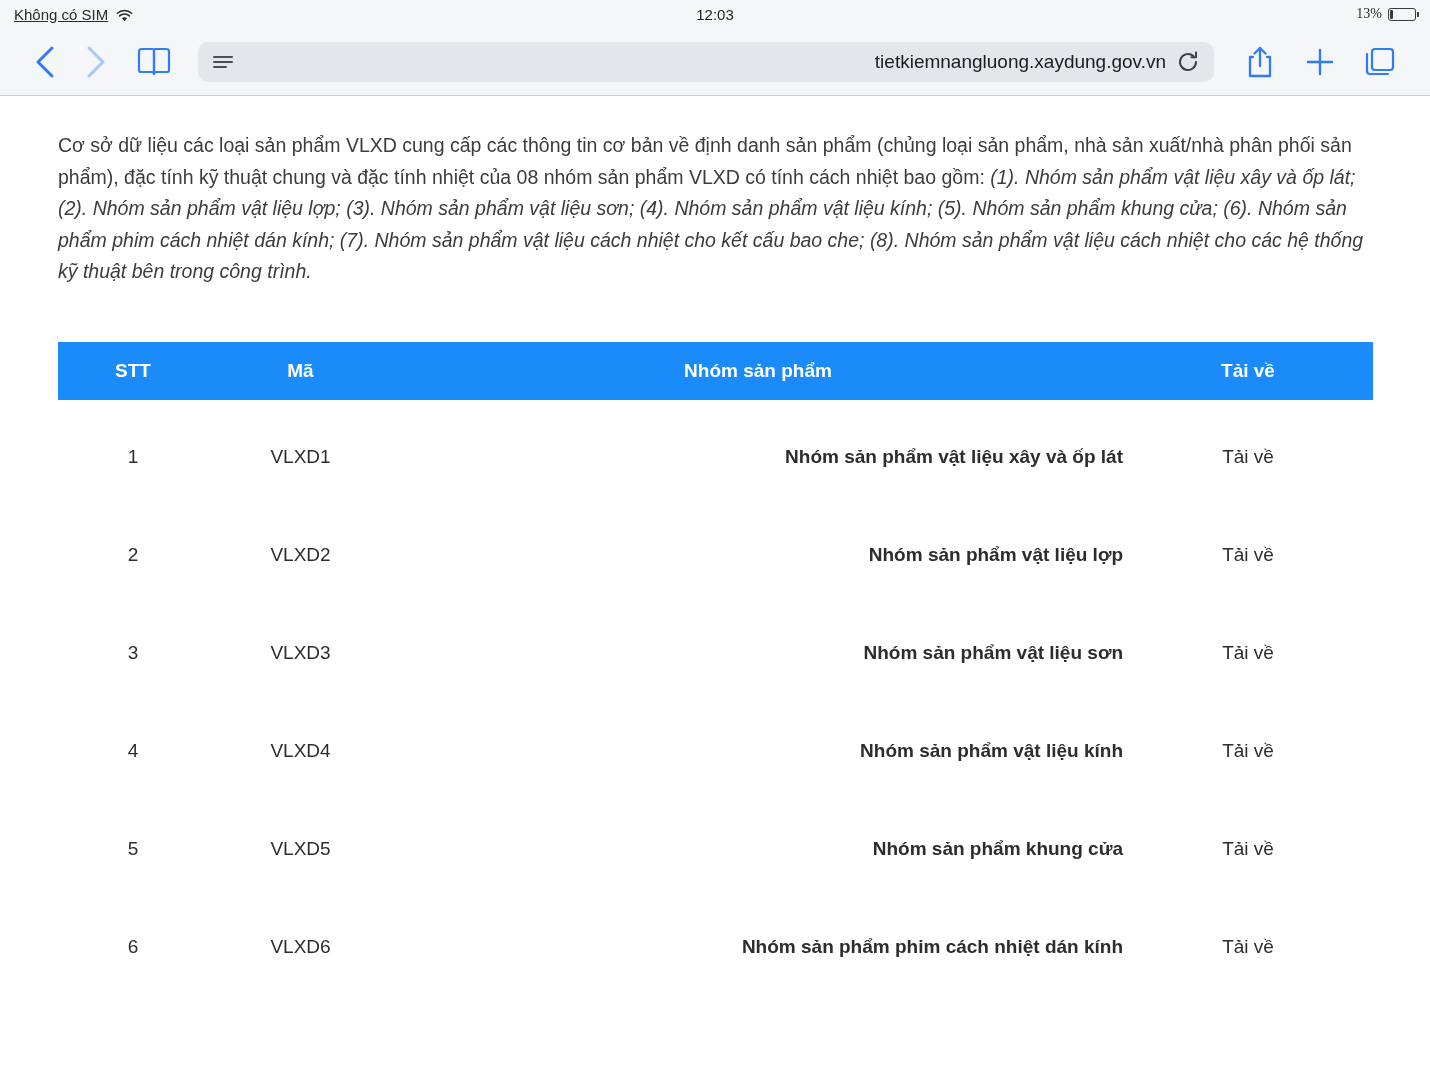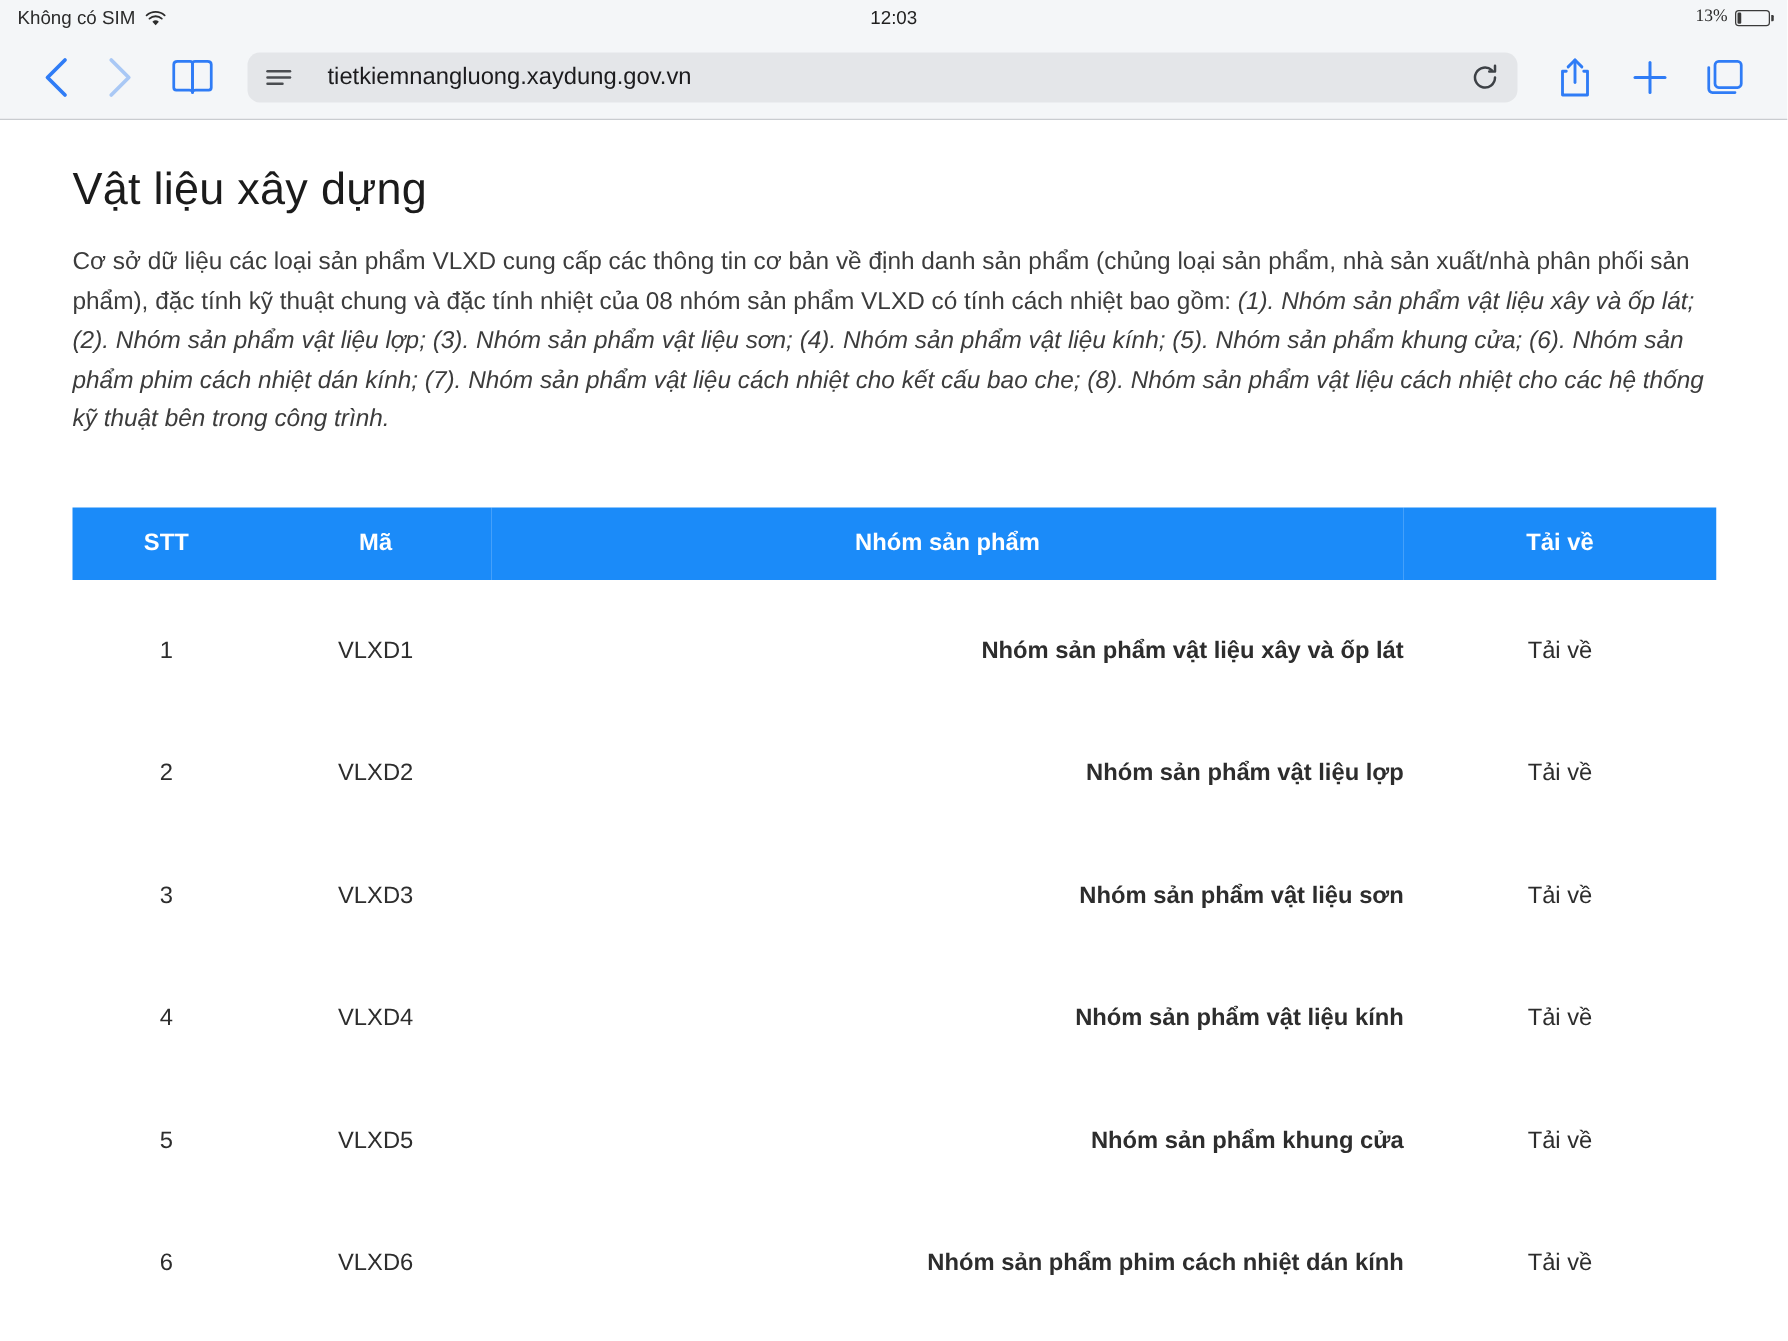--- a/index.html
+++ b/index.html
@@ -24,20 +24,21 @@
     padding: 0 14px;
     font-size: 15px;
     color: #2b2b2b;
     position: relative;
     box-sizing: border-box;
   }
   .status-left {
     display: flex;
     align-items: center;
     gap: 8px;
+    text-decoration: underline;
   }
   .status-center {
     position: absolute;
     left: 0; right: 0;
     text-align: center;
     font-size: 15px;
     font-weight: normal;
     color: #1f1f1f;
     pointer-events: none;
   }
@@ -122,30 +123,29 @@
   }
   .reader-icon {
     color: #4a4d51;
     display: flex;
     align-items: center;
     width: 22px;
   }
   .url-text {
     position: absolute;
     left: 0; right: 0;
-    text-align: left;
+    text-align: right;
     font-size: 19px;
     color: #1c1c1e;
     pointer-events: none;
     white-space: nowrap;
     overflow: hidden;
     text-overflow: ellipsis;
     padding: 0 48px;
     box-sizing: border-box;
-    margin-left: 16px;
   }
   .reload-icon {
     margin-left: auto;
     color: #3d4146;
     display: flex;
     align-items: center;
     z-index: 2;
   }
   .tool-btn {
     width: 56px;
@@ -299,21 +299,20 @@
   <div class="tool-btn">
     <svg width="32" height="32" viewBox="0 0 32 32" aria-hidden="true">
       <rect x="8" y="3" width="21" height="21" rx="3" stroke="currentColor" stroke-width="2.2" fill="none"></rect>
       <path d="M24 28 L6 28 C4.3 28 3 26.7 3 25 L3 8" stroke="currentColor" stroke-width="2.2" fill="none" stroke-linecap="round" stroke-linejoin="round"></path>
     </svg>
   </div>
 </div>
 
 <div class="page">
   <div class="content-inner">
-    <h1 class="page-title">Vật liệu xây dựng</h1>
     <p class="intro">
       <span>Cơ sở dữ liệu các loại sản phẩm VLXD cung cấp các thông tin cơ bản về định danh sản phẩm (chủng loại sản phẩm, nhà sản xuất/nhà phân phối sản phẩm), đặc tính kỹ thuật chung và đặc tính nhiệt của 08 nhóm sản phẩm VLXD có tính cách nhiệt bao gồm: </span><span class="it">(1). Nhóm sản phẩm vật liệu xây và ốp lát; (2). Nhóm sản phẩm vật liệu lợp; (3). Nhóm sản phẩm vật liệu sơn; (4). Nhóm sản phẩm vật liệu kính; (5). Nhóm sản phẩm khung cửa; (6). Nhóm sản phẩm phim cách nhiệt dán kính; (7). Nhóm sản phẩm vật liệu cách nhiệt cho kết cấu bao che; (8). Nhóm sản phẩm vật liệu cách nhiệt cho các hệ thống kỹ thuật bên trong công trình.</span>
     </p>
 
     <table class="vlxd">
       <thead>
         <tr>
           <th class="col-stt">STT</th>
           <th class="col-ma">Mã</th>
           <th class="col-group">Nhóm sản phẩm</th>

